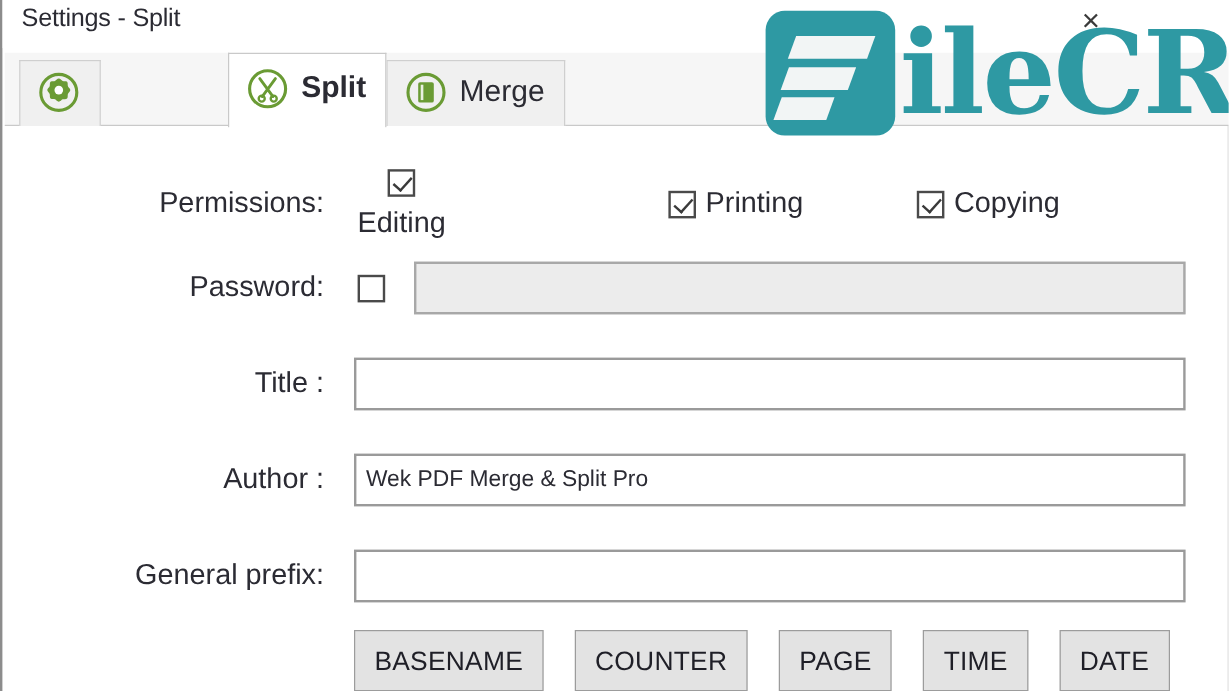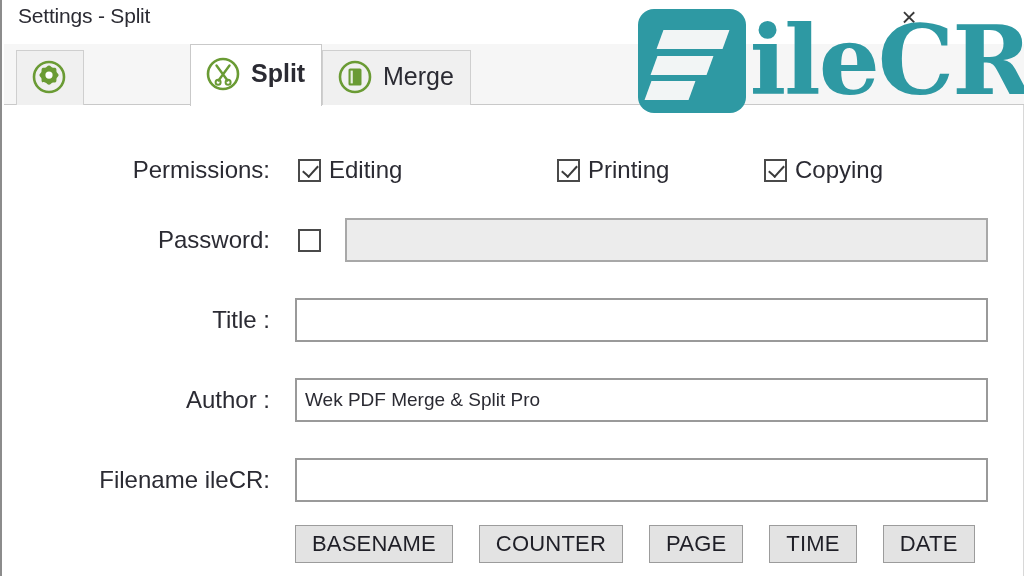--- a/index.html
+++ b/index.html
@@ -139,21 +139,21 @@
     content: "";
     position: absolute;
     left: 6px; top: 1px;
     width: 7px; height: 13px;
     border: solid #3a3a3a;
     border-width: 0 2.5px 2.5px 0;
     transform: rotate(42deg);
   }
   .cb-label { font-size: 24px; color: #2b2b33; white-space: nowrap; }
 
-  #cb-editing  { position: absolute; left: 294px; }
+  #cb-editing  { position: absolute; left: 294px; flex-direction: column; }
   #cb-printing { position: absolute; left: 518px; padding-left: 35px; }
   #cb-copying  { position: absolute; left: 760px; }
   #cb-password { position: absolute; left: 294px; }
 
   
   .text-input {
     position: absolute;
     height: 44px;
     border: 2px solid #9a9a9a;
     background: #ffffff;
@@ -175,21 +175,21 @@
 
   
   #token-buttons {
     position: absolute;
     left: 291px;
     top: 2px;
     display: flex;
     gap: 26px;
   }
   .token-button {
-    height: 38px;
+    height: 51px;
     padding: 0 16px;
     background: #e3e3e3;
     border: 1px solid #9c9c9c;
     font-family: "Liberation Sans", sans-serif;
     font-size: 22px;
     color: #1f1f27;
     letter-spacing: 0.2px;
     display: flex;
     align-items: center;
     justify-content: center;
@@ -306,21 +306,21 @@
       <div class="field-label">Title :</div>
       <input class="text-input" id="input-title" type="text" value="" style="">
     </div>
 
     <div class="form-row" id="row-author">
       <div class="field-label">Author :</div>
       <input class="text-input" id="input-author" type="text" value="Wek PDF Merge &amp; Split Pro" style="">
     </div>
 
     <div class="form-row" id="row-prefix">
-      <div class="field-label">Filename ileCR:</div>
+      <div class="field-label">General prefix:</div>
       <input class="text-input" id="input-prefix" type="text" value="" style="">
     </div>
 
     <div class="form-row" id="row-tokens">
       <div id="token-buttons">
         <button class="token-button">BASENAME</button>
         <button class="token-button">COUNTER</button>
         <button class="token-button">PAGE</button>
         <button class="token-button">TIME</button>
         <button class="token-button">DATE</button>

